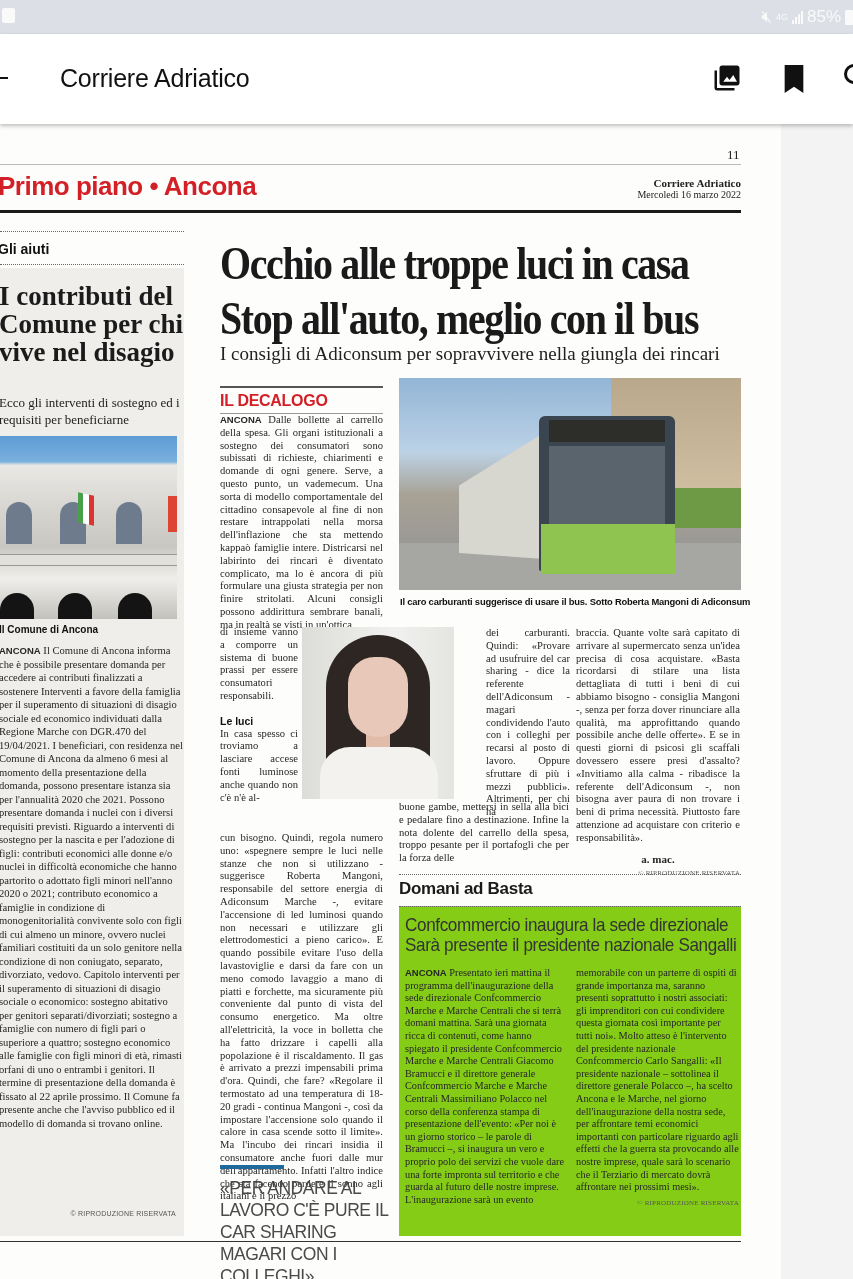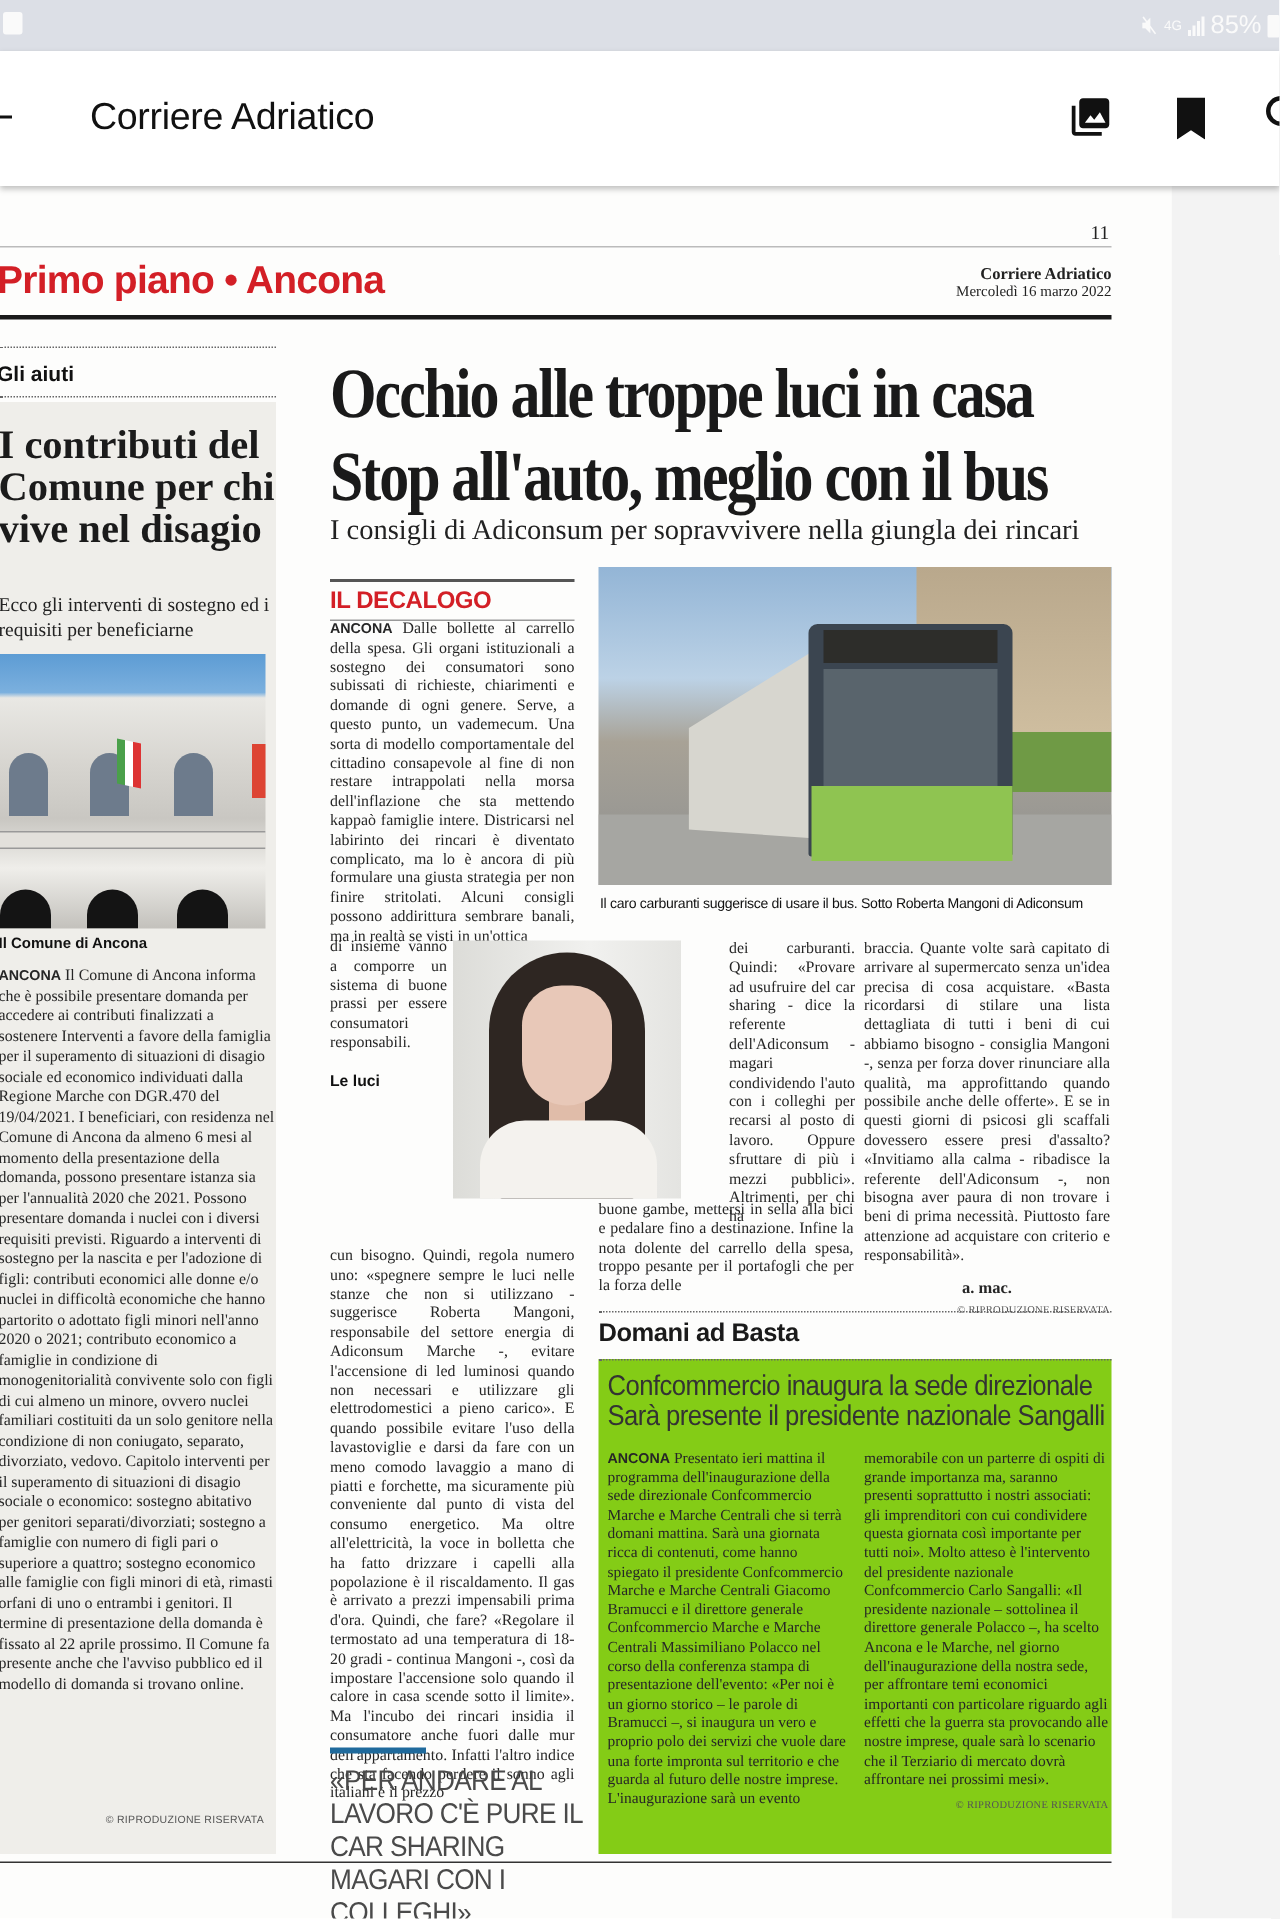--- a/index.html
+++ b/index.html
@@ -83,21 +83,21 @@
     .busphoto { position: absolute; left: 399px; top: 254px; width: 342px; height: 212px; overflow: hidden;
       background: linear-gradient(180deg, #93b5d6 0%, #bcd2e6 35%, #a8a296 55%, #9c9a94 75%, #8d8d8b 100%); }
     .busphoto .tree { position: absolute; right: 0; top: 0; width: 130px; height: 140px; background: linear-gradient(180deg, #b9a88c, #d4c3a4); }
     .busphoto .hedge { position: absolute; right: 0; top: 110px; width: 70px; height: 40px; background: #6f9a45; }
     .busphoto .busbody { position: absolute; left: 60px; top: 40px; width: 215px; height: 150px; background: #d7d6cf; clip-path: polygon(0 45%, 45% 5%, 100% 5%, 100% 100%, 0 90%); }
     .busphoto .front { position: absolute; left: 140px; top: 38px; width: 136px; height: 155px; background: #3b4550; border-radius: 6px 6px 2px 2px; }
     .busphoto .sign { position: absolute; left: 150px; top: 42px; width: 116px; height: 22px; background: #2d2d2a; }
     .busphoto .glass { position: absolute; left: 150px; top: 68px; width: 116px; height: 78px; background: #59646c; }
     .busphoto .bumper { position: absolute; left: 142px; top: 146px; width: 134px; height: 50px; background: #8fc451; }
     .busphoto .road { position: absolute; left: 0; top: 165px; width: 342px; height: 47px; background: #a6a6a2; }
-    .photocap { position: absolute; left: 400px; top: 472px; font-size: 9.4px; font-weight: normal; color: #111; white-space: nowrap; letter-spacing: -0.2px; }
+    .photocap { position: absolute; left: 400px; top: 472px; font-size: 9.4px; font-weight: bold; color: #111; white-space: nowrap; letter-spacing: -0.2px; }
 
     
     .portrait { position: absolute; left: 302px; top: 503px; width: 152px; height: 172px; overflow: hidden; background: linear-gradient(90deg,#dcdcd8,#f1f1ef 60%,#e4e4e1); }
     .portrait .hair { position: absolute; left: 24px; top: 8px; width: 104px; height: 168px; background: #2e2622; border-radius: 52px 52px 20px 20px; }
     .portrait .face { position: absolute; left: 46px; top: 30px; width: 60px; height: 80px; background: #e8c8b8; border-radius: 30px 30px 34px 34px; }
     .portrait .shirt { position: absolute; left: 18px; top: 120px; width: 118px; height: 60px; background: #f4f2ee; border-radius: 30px 30px 0 0; }
     .portrait .neck { position: absolute; left: 64px; top: 104px; width: 24px; height: 26px; background: #e0bca9; }
 
     .col2a { position: absolute; left: 486px; top: 503px; width: 84px; }
     .col2b { position: absolute; left: 399px; top: 677px; width: 170px; }
@@ -193,20 +193,21 @@
 
   <div class="decalogo">
     <div class="rule"></div>
     <div class="label cond">IL DECALOGO</div>
     <div class="rule2"></div>
   </div>
   <div class="col col1 serif"><span class="tag">ANCONA</span> <span>Dalle bollette al carrello della spesa. Gli organi istituzionali a sostegno dei consumatori sono subissati di richieste, chiarimenti e domande di ogni genere. Serve, a questo punto, un vademecum. Una sorta di modello comportamentale del cittadino consapevole al fine di non restare intrappolati nella morsa dell'inflazione che sta mettendo kappaò famiglie intere. Districarsi nel labirinto dei rincari è diventato complicato, ma lo è ancora di più formulare una giusta strategia per non finire stritolati. Alcuni consigli possono addirittura sembrare banali, ma in realtà se visti in un'ottica</span></div>
   <div class="col col1b serif">
     <div>di insieme vanno a comporre un sistema di buone prassi per essere consumatori responsabili.</div>
     <div class="subhead">Le luci</div>
+    <div>In casa spesso ci troviamo a lasciare accese fonti luminose anche quando non c'è n'è al-</div>
   </div>
   <div class="col col1c serif">cun bisogno. Quindi, regola numero uno: «spegnere sempre le luci nelle stanze che non si utilizzano - suggerisce Roberta Mangoni, responsabile del settore energia di Adiconsum Marche -, evitare l'accensione di led luminosi quando non necessari e utilizzare gli elettrodomestici a pieno carico». E quando possibile evitare l'uso della lavastoviglie e darsi da fare con un meno comodo lavaggio a mano di piatti e forchette, ma sicuramente più conveniente dal punto di vista del consumo energetico. Ma oltre all'elettricità, la voce in bolletta che ha fatto drizzare i capelli alla popolazione è il riscaldamento. Il gas è arrivato a prezzi impensabili prima d'ora. Quindi, che fare? «Regolare il termostato ad una temperatura di 18-20 gradi - continua Mangoni -, così da impostare l'accensione solo quando il calore in casa scende sotto il limite». Ma l'incubo dei rincari insidia il consumatore anche fuori dalle mur dell'appartamento. Infatti l'altro indice che sta facendo perdere il sonno agli italiani è il prezzo</div>
 
   <div class="accentbar"></div>
   <div class="pullquote cond" style="white-space:normal;width:186px;">«PER ANDARE AL LAVORO C'È PURE IL CAR SHARING MAGARI CON I COLLEGHI»</div>
 
   <div class="busphoto">
     <span class="tree"></span>
     <span class="hedge"></span>
     <span class="road"></span>

